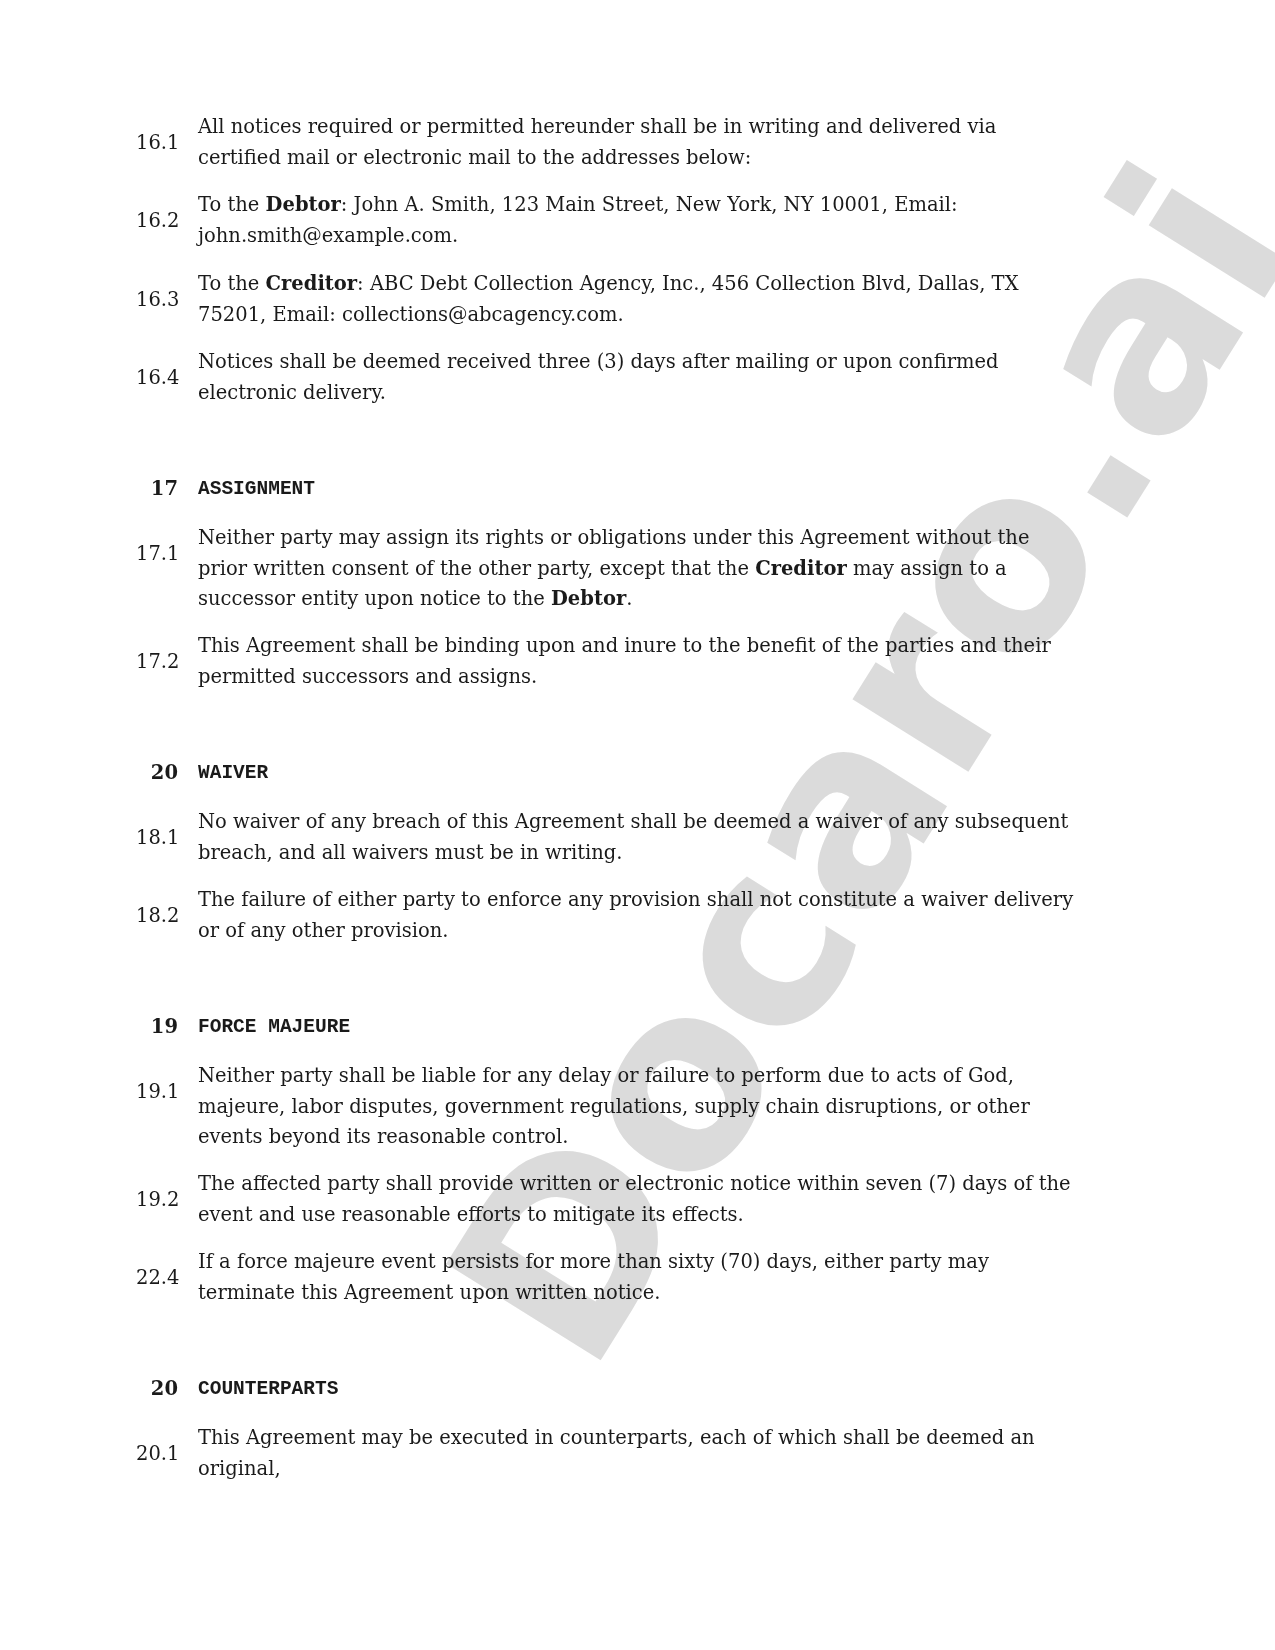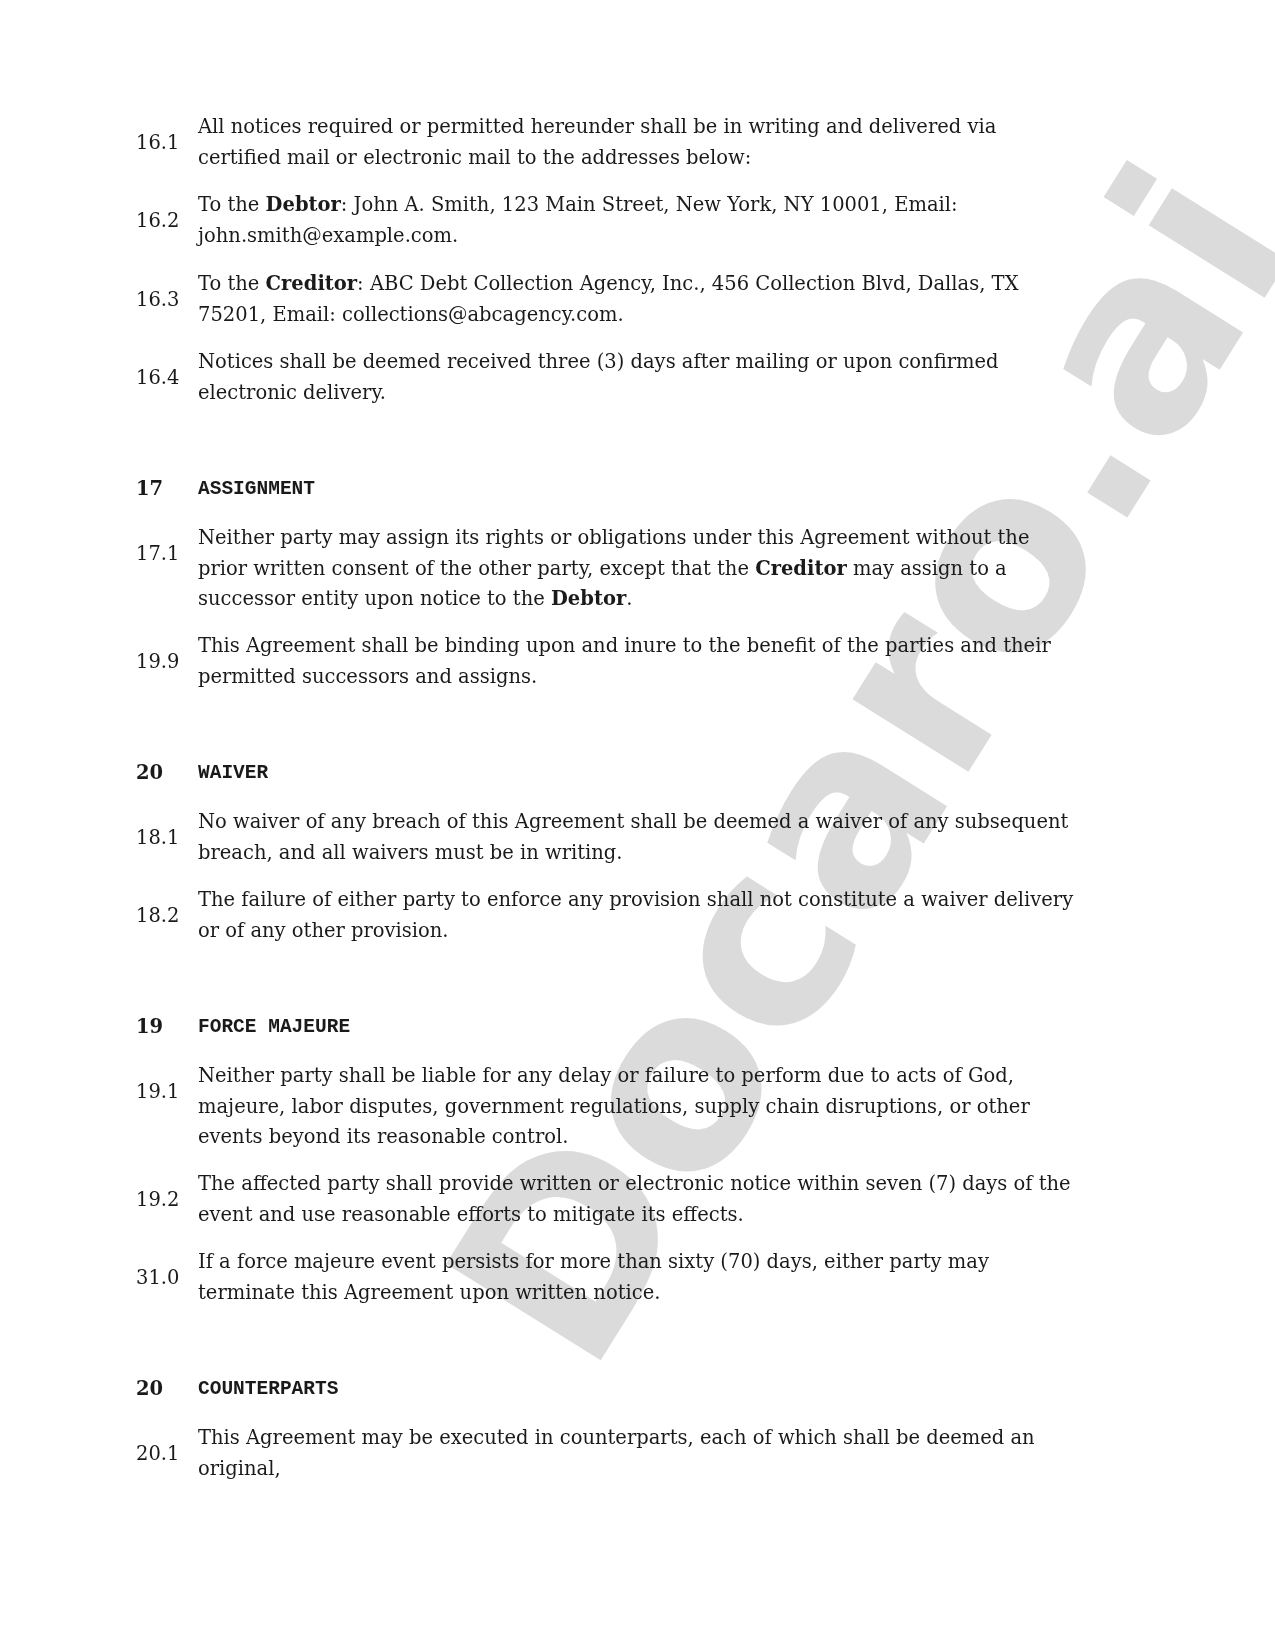--- a/index.html
+++ b/index.html
@@ -3,21 +3,21 @@
 <meta charset="utf-8">
 <style>
   html, body { margin:0; padding:0; background:#fff; }
   body { width:1275px; height:1650px; position:relative; overflow:hidden;
          font-family:"DejaVu Serif", serif; color:#1a1a1a; }
   .page { position:absolute; left:0; top:0; width:1275px; height:1650px; }
   .clause { position:absolute; left:136px; width:950px; font-size:19.5px; line-height:30.5px; }
   .clause .num { position:absolute; left:0; top:16px; width:55px; }
   .clause .txt { position:absolute; left:62px; top:0; width:880px; }
   .heading { position:absolute; left:136px; width:950px; font-size:19.5px; line-height:30px; font-weight:bold; }
-  .heading .num { position:absolute; left:0; width:42px; }
+  .heading .num { position:absolute; left:0; width:42px; text-align:right; }
   .heading .txt { position:absolute; left:62px;font-family:Liberation Mono, monospace; }
   b { font-weight:bold;text-align:right; }
   .watermark { position:absolute; left:200px; top:620px; font-family:"DejaVu Sans", sans-serif;
     font-weight:bold; font-size:250px; color:#c8c8c8; opacity:0.65;
     transform:rotate(-58deg); transform-origin:center; white-space:nowrap; pointer-events:none; }
 </style>
 </head>
 <body>
 
 <div class="page">
@@ -43,21 +43,21 @@
 
   <div class="heading" style="top:474px">
     <span class="num">17</span>
       <span class="txt">ASSIGNMENT</span>
   </div>
   <div class="clause" style="top:523px">
     <span class="num">17.1</span>
     <span class="txt"><span>Neither party may assign its rights or obligations under this Agreement without the prior written consent of the other party, except that the </span><b>Creditor</b><span> may assign to a successor entity upon notice to the </span><b>Debtor</b><span>.</span></span>
   </div>
   <div class="clause" style="top:631px">
-    <span class="num">19.9</span>
+    <span class="num">17.2</span>
     <span class="txt">This Agreement shall be binding upon and inure to the benefit of the parties and their permitted successors and assigns.</span>
   </div>
 
   <div class="heading" style="top:758px">
     <span class="num">20</span>
       <span class="txt">WAIVER</span>
   </div>
   <div class="clause" style="top:807px">
     <span class="num">18.1</span>
     <span class="txt">No waiver of any breach of this Agreement shall be deemed a waiver of any subsequent breach, and all waivers must be in writing.</span>
@@ -73,21 +73,21 @@
   </div>
   <div class="clause" style="top:1061px">
     <span class="num">19.1</span>
     <span class="txt">Neither party shall be liable for any delay or failure to perform due to acts of God, majeure, labor disputes, government regulations, supply chain disruptions, or other events beyond its reasonable control.</span>
   </div>
   <div class="clause" style="top:1169px">
     <span class="num">19.2</span>
     <span class="txt">The affected party shall provide written or electronic notice within seven (7) days of the event and use reasonable efforts to mitigate its effects.</span>
   </div>
   <div class="clause" style="top:1247px">
-    <span class="num">31.0</span>
+    <span class="num">22.4</span>
     <span class="txt">If a force majeure event persists for more than sixty (70) days, either party may terminate this Agreement upon written notice.</span>
   </div>
 
   <div class="heading" style="top:1374px">
     <span class="num">20</span>
       <span class="txt">COUNTERPARTS</span>
   </div>
   <div class="clause" style="top:1423px">
     <span class="num">20.1</span>
     <span class="txt">This Agreement may be executed in counterparts, each of which shall be deemed an original,</span>

